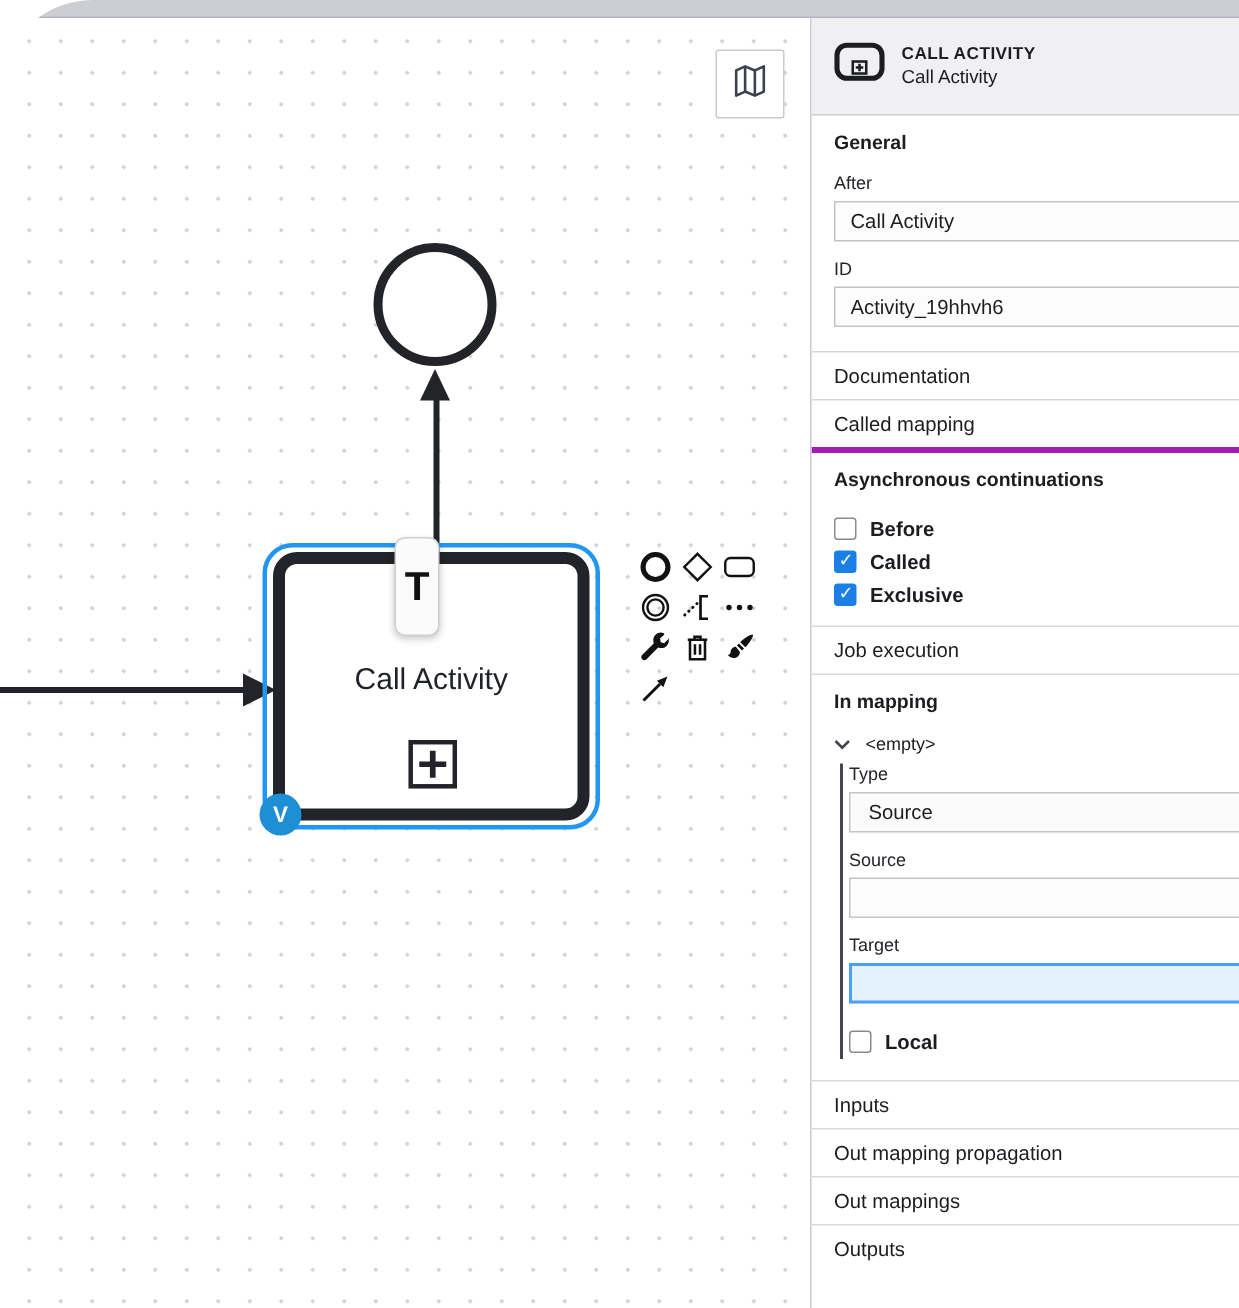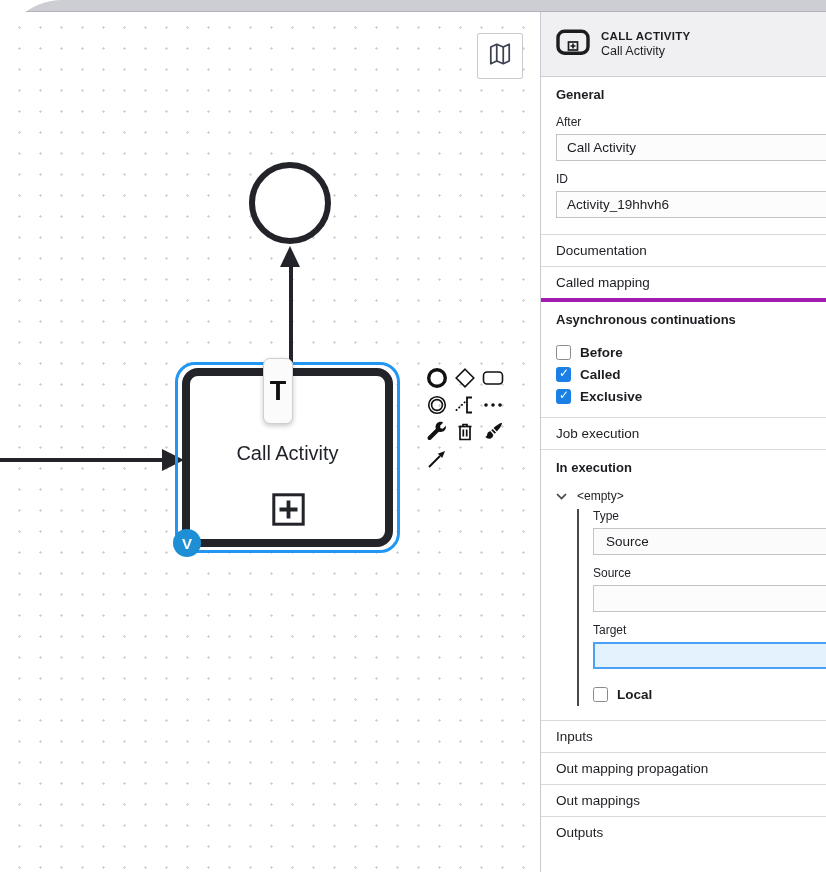--- a/index.html
+++ b/index.html
@@ -52,21 +52,21 @@
   .select-box{display:flex;align-items:center;height:27px;width:310px;border:1px solid #c3c3c8;
     background:#fbfbfb;font-size:13.5px;padding:0 12px;box-sizing:border-box;cursor:pointer;}
   .row{height:31px;border-top:1px solid #d9d9dd;display:flex;align-items:center;
     padding-left:15px;font-size:13.5px;cursor:pointer;}
   .cb-row{display:flex;align-items:flex-end;gap:9px;height:20px;margin-top:2px;font-size:13.5px;cursor:pointer;font-weight:bold;}
   .cb{width:15px;height:15px;border:1px solid #8a8a90;border-radius:2.5px;background:#fff;
     box-sizing:border-box;position:relative;flex:0 0 auto;}
   .cb.on{background:#1a80e5;border-color:#1a80e5;}
   .cb.on::after{content:"✓";position:absolute;left:2px;top:-2px;color:#fff;font-size:12px;font-weight:bold;}
   .entry-head{display:flex;align-items:center;gap:10px;font-size:12px;margin:12px 0 6px;cursor:pointer;}
-  .nested{border-left:2.5px solid #47484d;margin-left:21px;padding-left:14px;padding-bottom:4px;}
+  .nested{border-left:2.5px solid #47484d;margin-left:4px;padding-left:4px;padding-bottom:4px;}
   .local-row{margin-top:13px;}
   .async-list{margin-top:9px;display:flex;flex-direction:column;}
 </style>
 </head>
 <body>
 
 <div class="window">
   <div class="topstrip"></div>
 
   <div class="canvas">
@@ -201,21 +201,21 @@
           <span>Exclusive</span>
         </label>
       </div>
     </div>
 
     <div class="row">
       <span>Job execution</span>
       </div>
 
     <div class="sec-open" style="border-top:1px solid #d9d9dd;padding-bottom:14px;">
-      <div class="sec-title">In execution</div>
+      <div class="sec-title">In mapping</div>
       <div class="entry-head">
         <span>
           <svg width="11" height="7" viewBox="0 0 11 7">
               <path d="M1 1 L5.5 5.5 L10 1" stroke="#40444c" stroke-width="1.7" fill="none"></path>
             </svg>
         </span>
         <span>&lt;empty&gt;</span>
       </div>
       <div class="nested">
         <div class="field-label" style="margin-top:2px;">Type</div>

